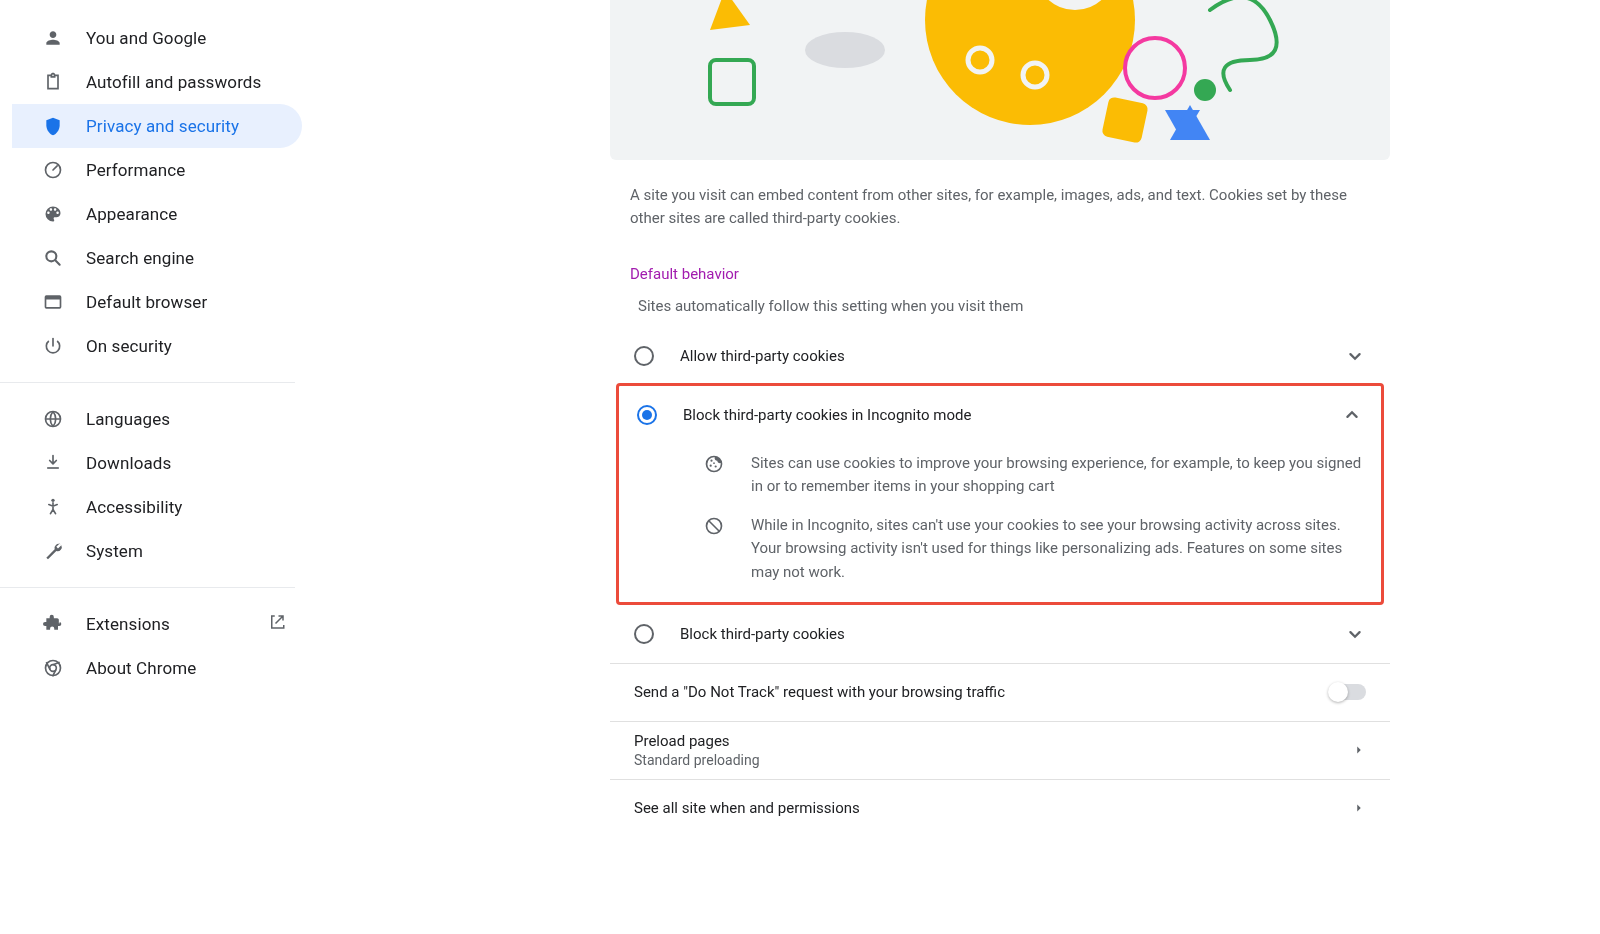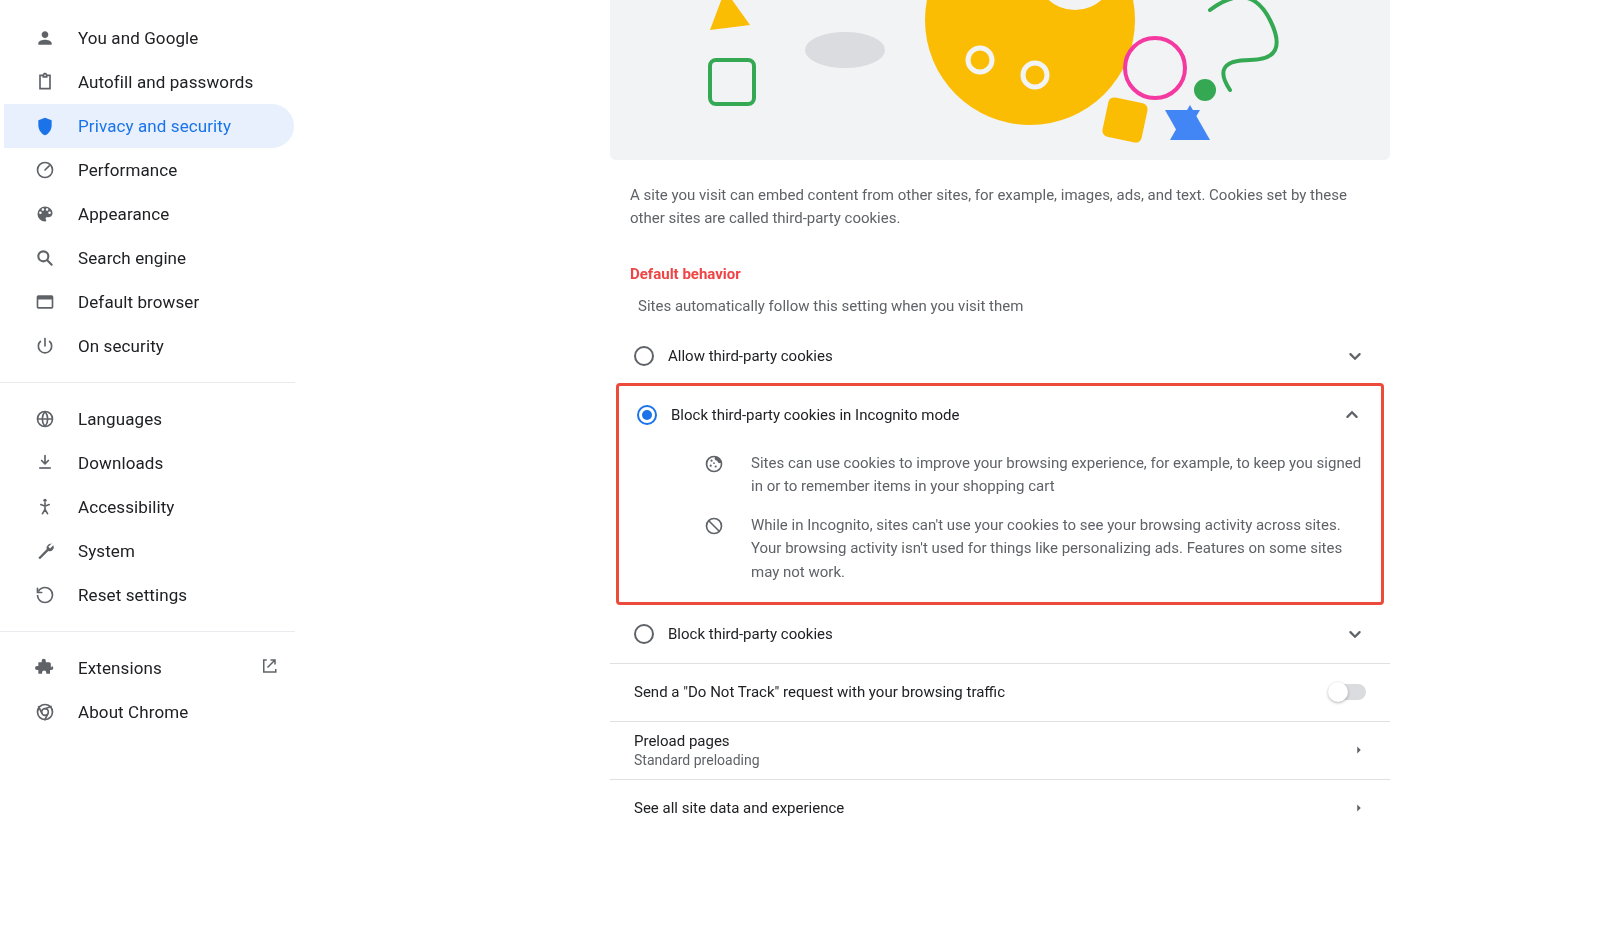--- a/index.html
+++ b/index.html
@@ -11,21 +11,21 @@
     height: 934px;
     overflow: hidden;
     display: flex;
   }
   .sidebar {
     width: 300px;
     padding-top: 12px;
     flex-shrink: 0;
   }
   .sidebar-group {
-    padding: 4px 4px;
+    padding: 4px 12px;
   }
   .sidebar-divider {
     height: 1px;
     background: #e8eaed;
     margin: 10px 0;
     width: 295px;
   }
   .sidebar-item {
     display: flex;
     align-items: center;
@@ -82,41 +82,41 @@
     padding: 24px 20px 0 20px;
   }
   .intro-text {
     font-size: 15px;
     line-height: 1.55;
     color: #5f6368;
   }
   .section-title {
     margin-top: 34px;
     font-size: 15px;
-    color: #ef4444;
-    font-weight: 700;
+    color: #a21caf;
+    font-weight: 400;
   }
   .section-sub {
     margin-top: 14px;
     font-size: 15px;
     color: #5f6368;
     margin-left: 8px;
   }
   .options {
     margin-top: 12px;
     padding: 0 6px;
   }
   .option-row {
     display: flex;
     align-items: center;
     min-height: 58px;
     padding: 0 18px;
     border-top: 1px solid #f1f3f4;
     cursor: pointer;
-    gap: 14px;
+    gap: 26px;
   }
   .option-row:first-child { border-top: none; }
   .option-row .opt-label {
     font-size: 15px;
     color: #202124;
     flex: 1;
   }
   .option-row .chev {
     color: #5f6368;
     display:flex;
@@ -293,29 +293,20 @@
       <span class="label">Accessibility</span>
     </div>
     <div class="sidebar-item">
       <span class="icon">
           <svg width="20" height="20" viewBox="0 0 24 24" fill="currentColor">
             <path d="M22 7l-3-3-8 8v3h3l8-8zm-15 8c-2 0-4 2-4 4s2 4 4 4 4-2 4-4" fill="none"></path>
             <path d="M21 4a5 5 0 00-7 6L4 20l2 2 10-10a5 5 0 006-7l-4 4-2-2 4-4z"></path>
           </svg>
         </span>
       <span class="label">System</span>
-    </div>
-    <div class="sidebar-item">
-      <span class="icon">
-          <svg width="20" height="20" viewBox="0 0 24 24" fill="none" stroke="currentColor" stroke-width="2">
-            <path d="M3 12a9 9 0 109-9 9 9 0 00-8 5"></path>
-            <path d="M3 4v5h5" stroke-linecap="round"></path>
-          </svg>
-        </span>
-      <span class="label">Reset settings</span>
     </div>
   </div>
 
   <div class="sidebar-divider"></div>
 
   <div class="sidebar-group">
     <div class="sidebar-item">
       <span class="icon">
           <svg width="20" height="20" viewBox="0 0 24 24" fill="currentColor">
             <path d="M20.5 11H19V7c0-1.1-.9-2-2-2h-4V3.5a2.5 2.5 0 00-5 0V5H4v4.5H2.5a2.5 2.5 0 000 5H4V19h4.5v-1.5a2.5 2.5 0 015 0V19H18v-4.5h1.5a2.5 2.5 0 000-5z"></path>
@@ -444,21 +435,21 @@
       </div>
       <div class="arrow">
           <svg width="14" height="14" viewBox="0 0 24 24" fill="currentColor">
             <path d="M9 6l6 6-6 6V6z"></path>
           </svg>
         </div>
     </div>
 
     <div class="setting-row">
       <div class="s-left">
-        <div class="s-title">See all site data and experience</div>
+        <div class="s-title">See all site when and permissions</div>
       </div>
       <div class="arrow">
           <svg width="14" height="14" viewBox="0 0 24 24" fill="currentColor">
             <path d="M9 6l6 6-6 6V6z"></path>
           </svg>
         </div>
     </div>
 
   </div>
 </main>

